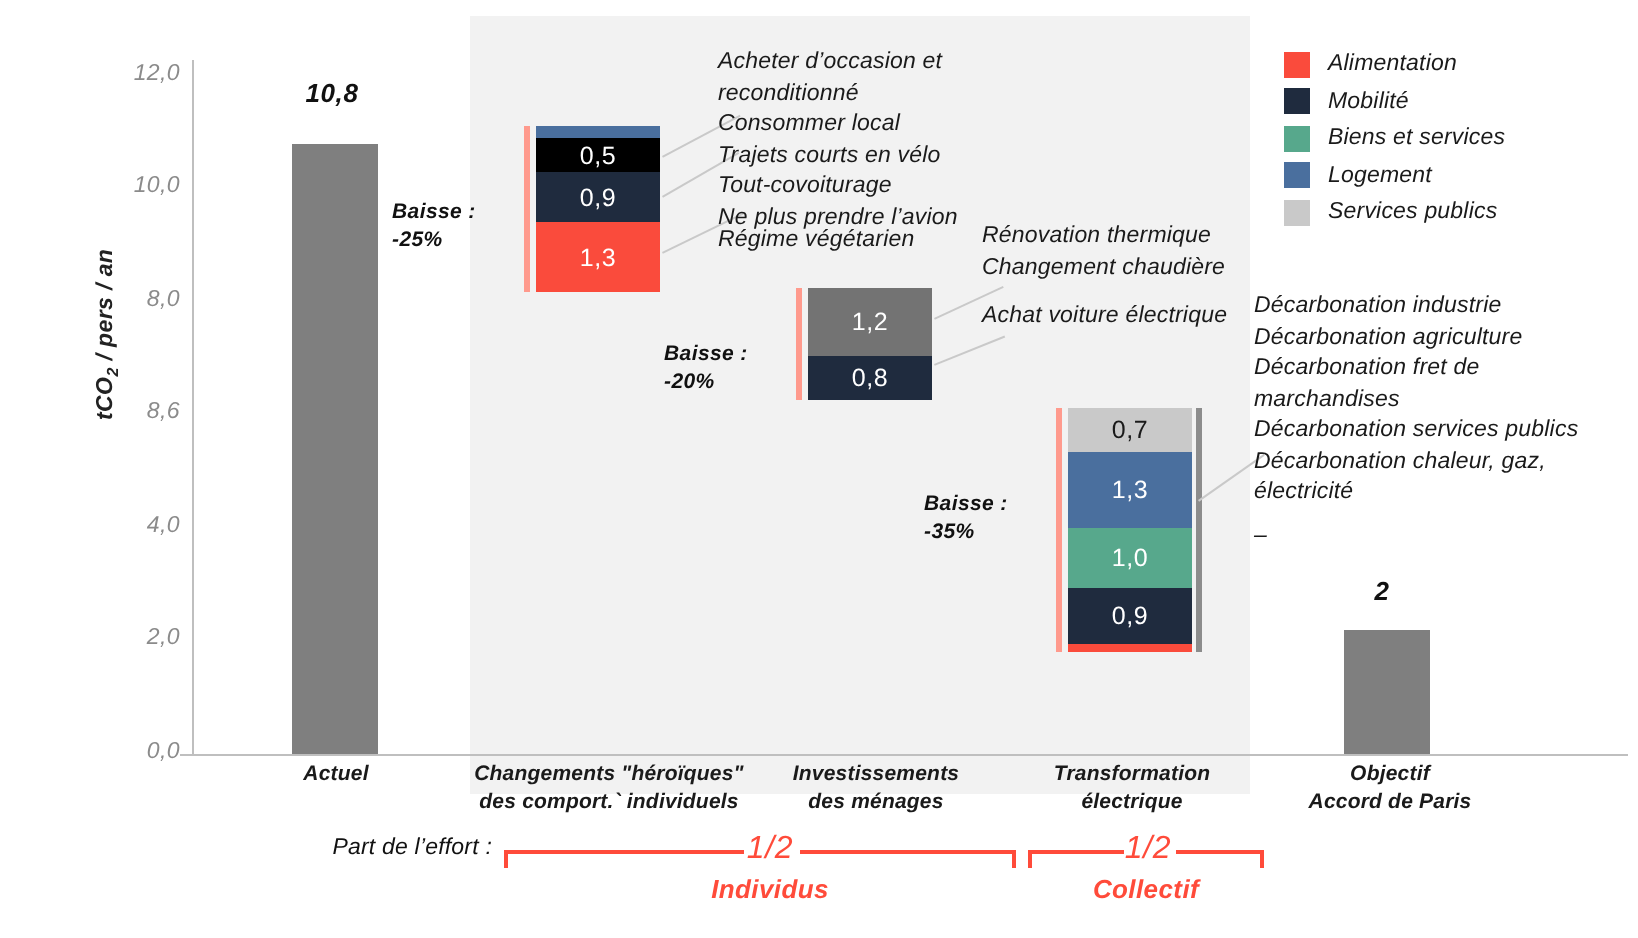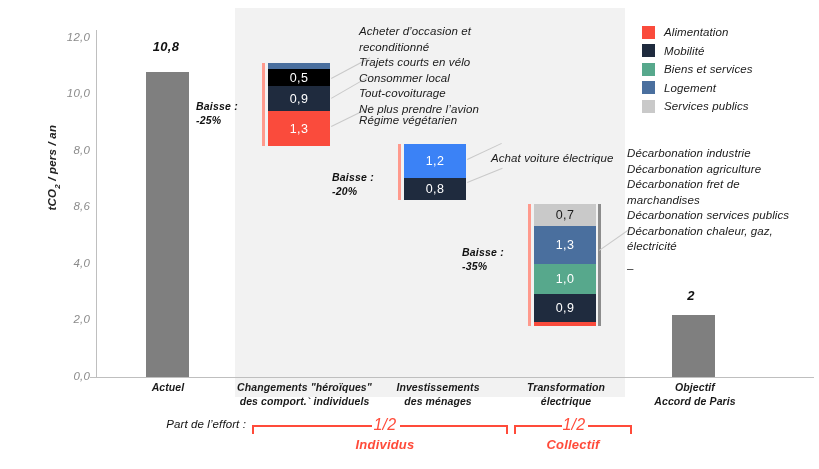--- a/index.html
+++ b/index.html
@@ -159,42 +159,46 @@
     <div>-25%</div>
   </div>
 
   <div class="leader" style="left:331px;top:78px;width:44px;transform:rotate(-28deg);"></div>
   <div class="leader" style="left:331px;top:98px;width:44px;transform:rotate(-30deg);"></div>
   <div class="leader" style="left:331px;top:126px;width:46px;transform:rotate(-26deg);"></div>
 
   <div class="annot" style="left:359px;top:24px;">
     <div>Acheter d’occasion et</div>
     <div>reconditionné</div>
+    <div>Consommer local</div>
     <div>Trajets courts en vélo</div>
-    <div>Consommer local</div>
     <div>Tout-covoiturage</div>
     <div>Ne plus prendre l’avion</div>
   </div>
   <div class="annot" style="left:359px;top:113px;">
     <div>Régime végétarien</div>
   </div>
 
   <div class="stack-wrap" style="left:404px;top:144px;width:62px;height:56px;">
     <div class="stack-left-rule" style="left:-6px;top:0;height:56px;"></div>
-    <div class="seg" style="left:0;top:0;width:62px;height:34px;background:#3b82f6;">1,2</div>
+    <div class="seg" style="left:0;top:0;width:62px;height:34px;background:#737373;">1,2</div>
     <div class="seg" style="left:0;top:34px;width:62px;height:22px;background:#1f2b3e;">0,8</div>
   </div>
   <div class="baisse" style="left:332px;top:170px;width:66px;">
     <div>Baisse :</div>
     <div>-20%</div>
   </div>
 
   <div class="leader" style="left:467px;top:159px;width:38px;transform:rotate(-25deg);"></div>
   <div class="leader" style="left:467px;top:182px;width:38px;transform:rotate(-22deg);"></div>
 
+  <div class="annot" style="left:491px;top:111px;">
+    <div>Rénovation thermique</div>
+    <div>Changement chaudière</div>
+  </div>
   <div class="annot" style="left:491px;top:151px;">
     <div>Achat voiture électrique</div>
   </div>
 
   <div class="stack-wrap" style="left:534px;top:204px;width:62px;height:122px;">
     <div class="stack-left-rule" style="left:-6px;top:0;height:122px;"></div>
     <div class="stack-right-rule" style="left:64px;top:0;height:122px;"></div>
     <div class="seg" style="left:0;top:0;width:62px;height:22px;background:#c9c9c9;color:#1a1a1a;">0,7</div>
     <div class="seg" style="left:0;top:22px;width:62px;height:38px;background:#4a6f9e;">1,3</div>
     <div class="seg" style="left:0;top:60px;width:62px;height:30px;background:#57a88c;">1,0</div>

